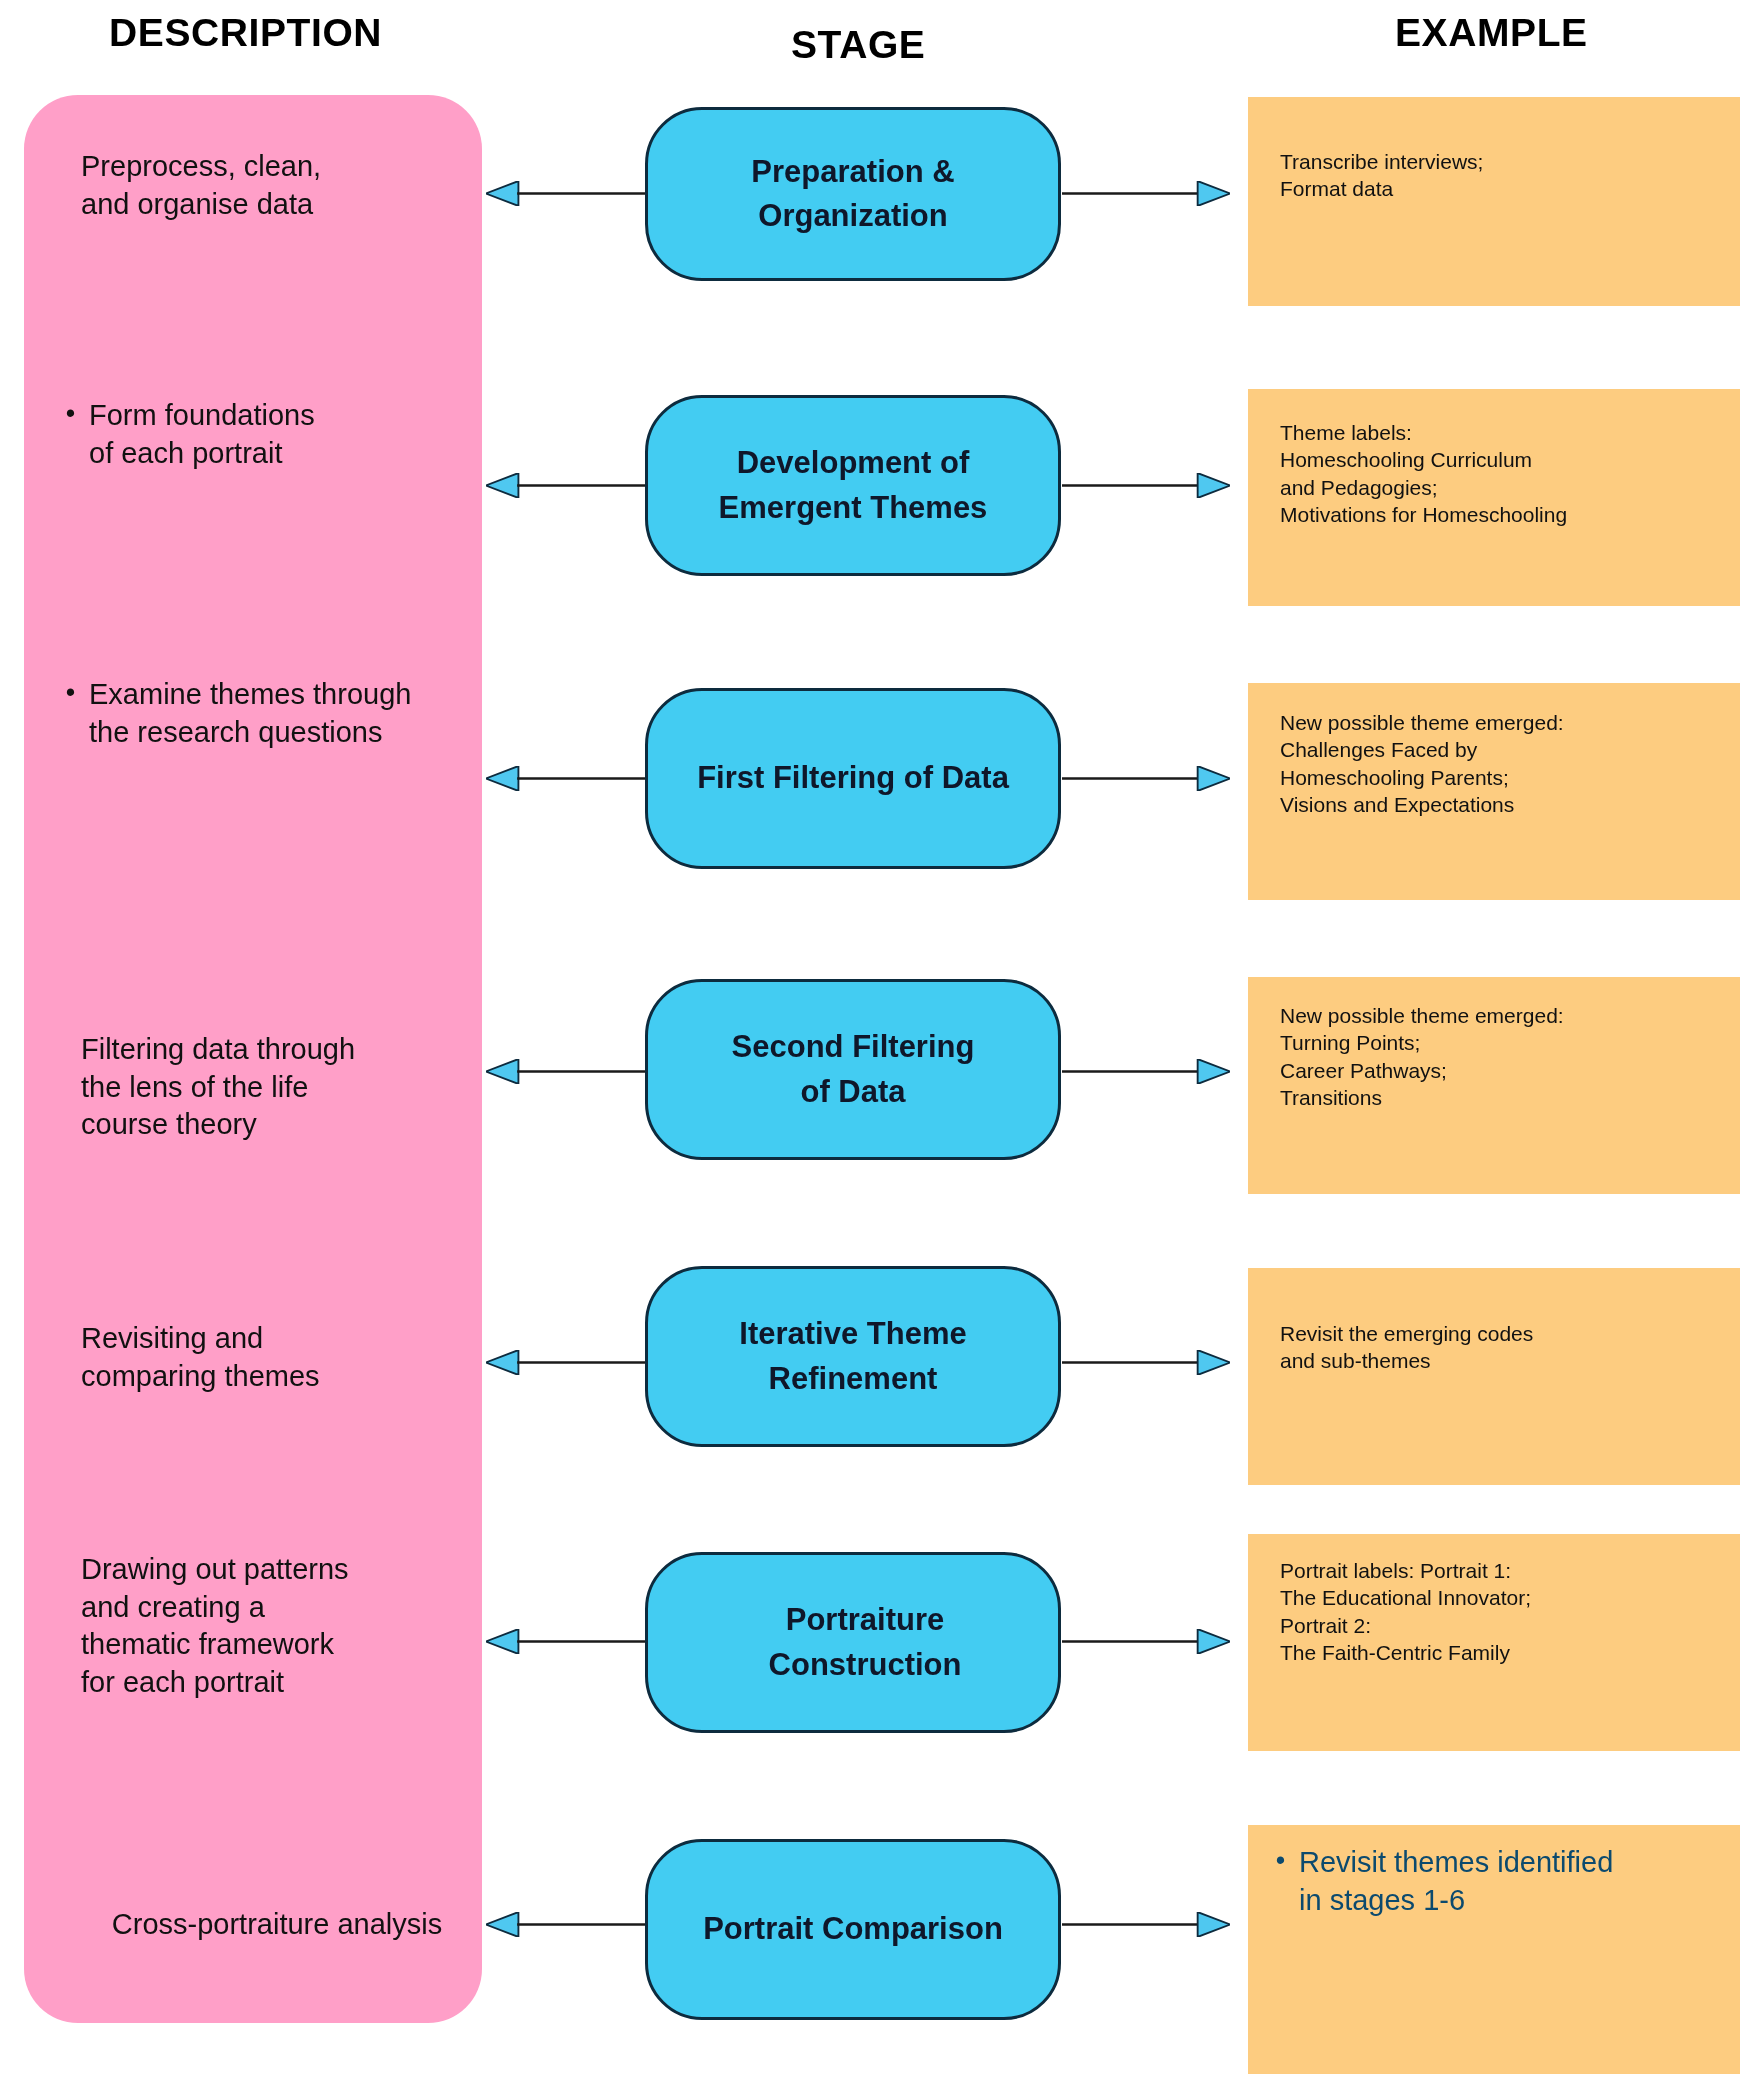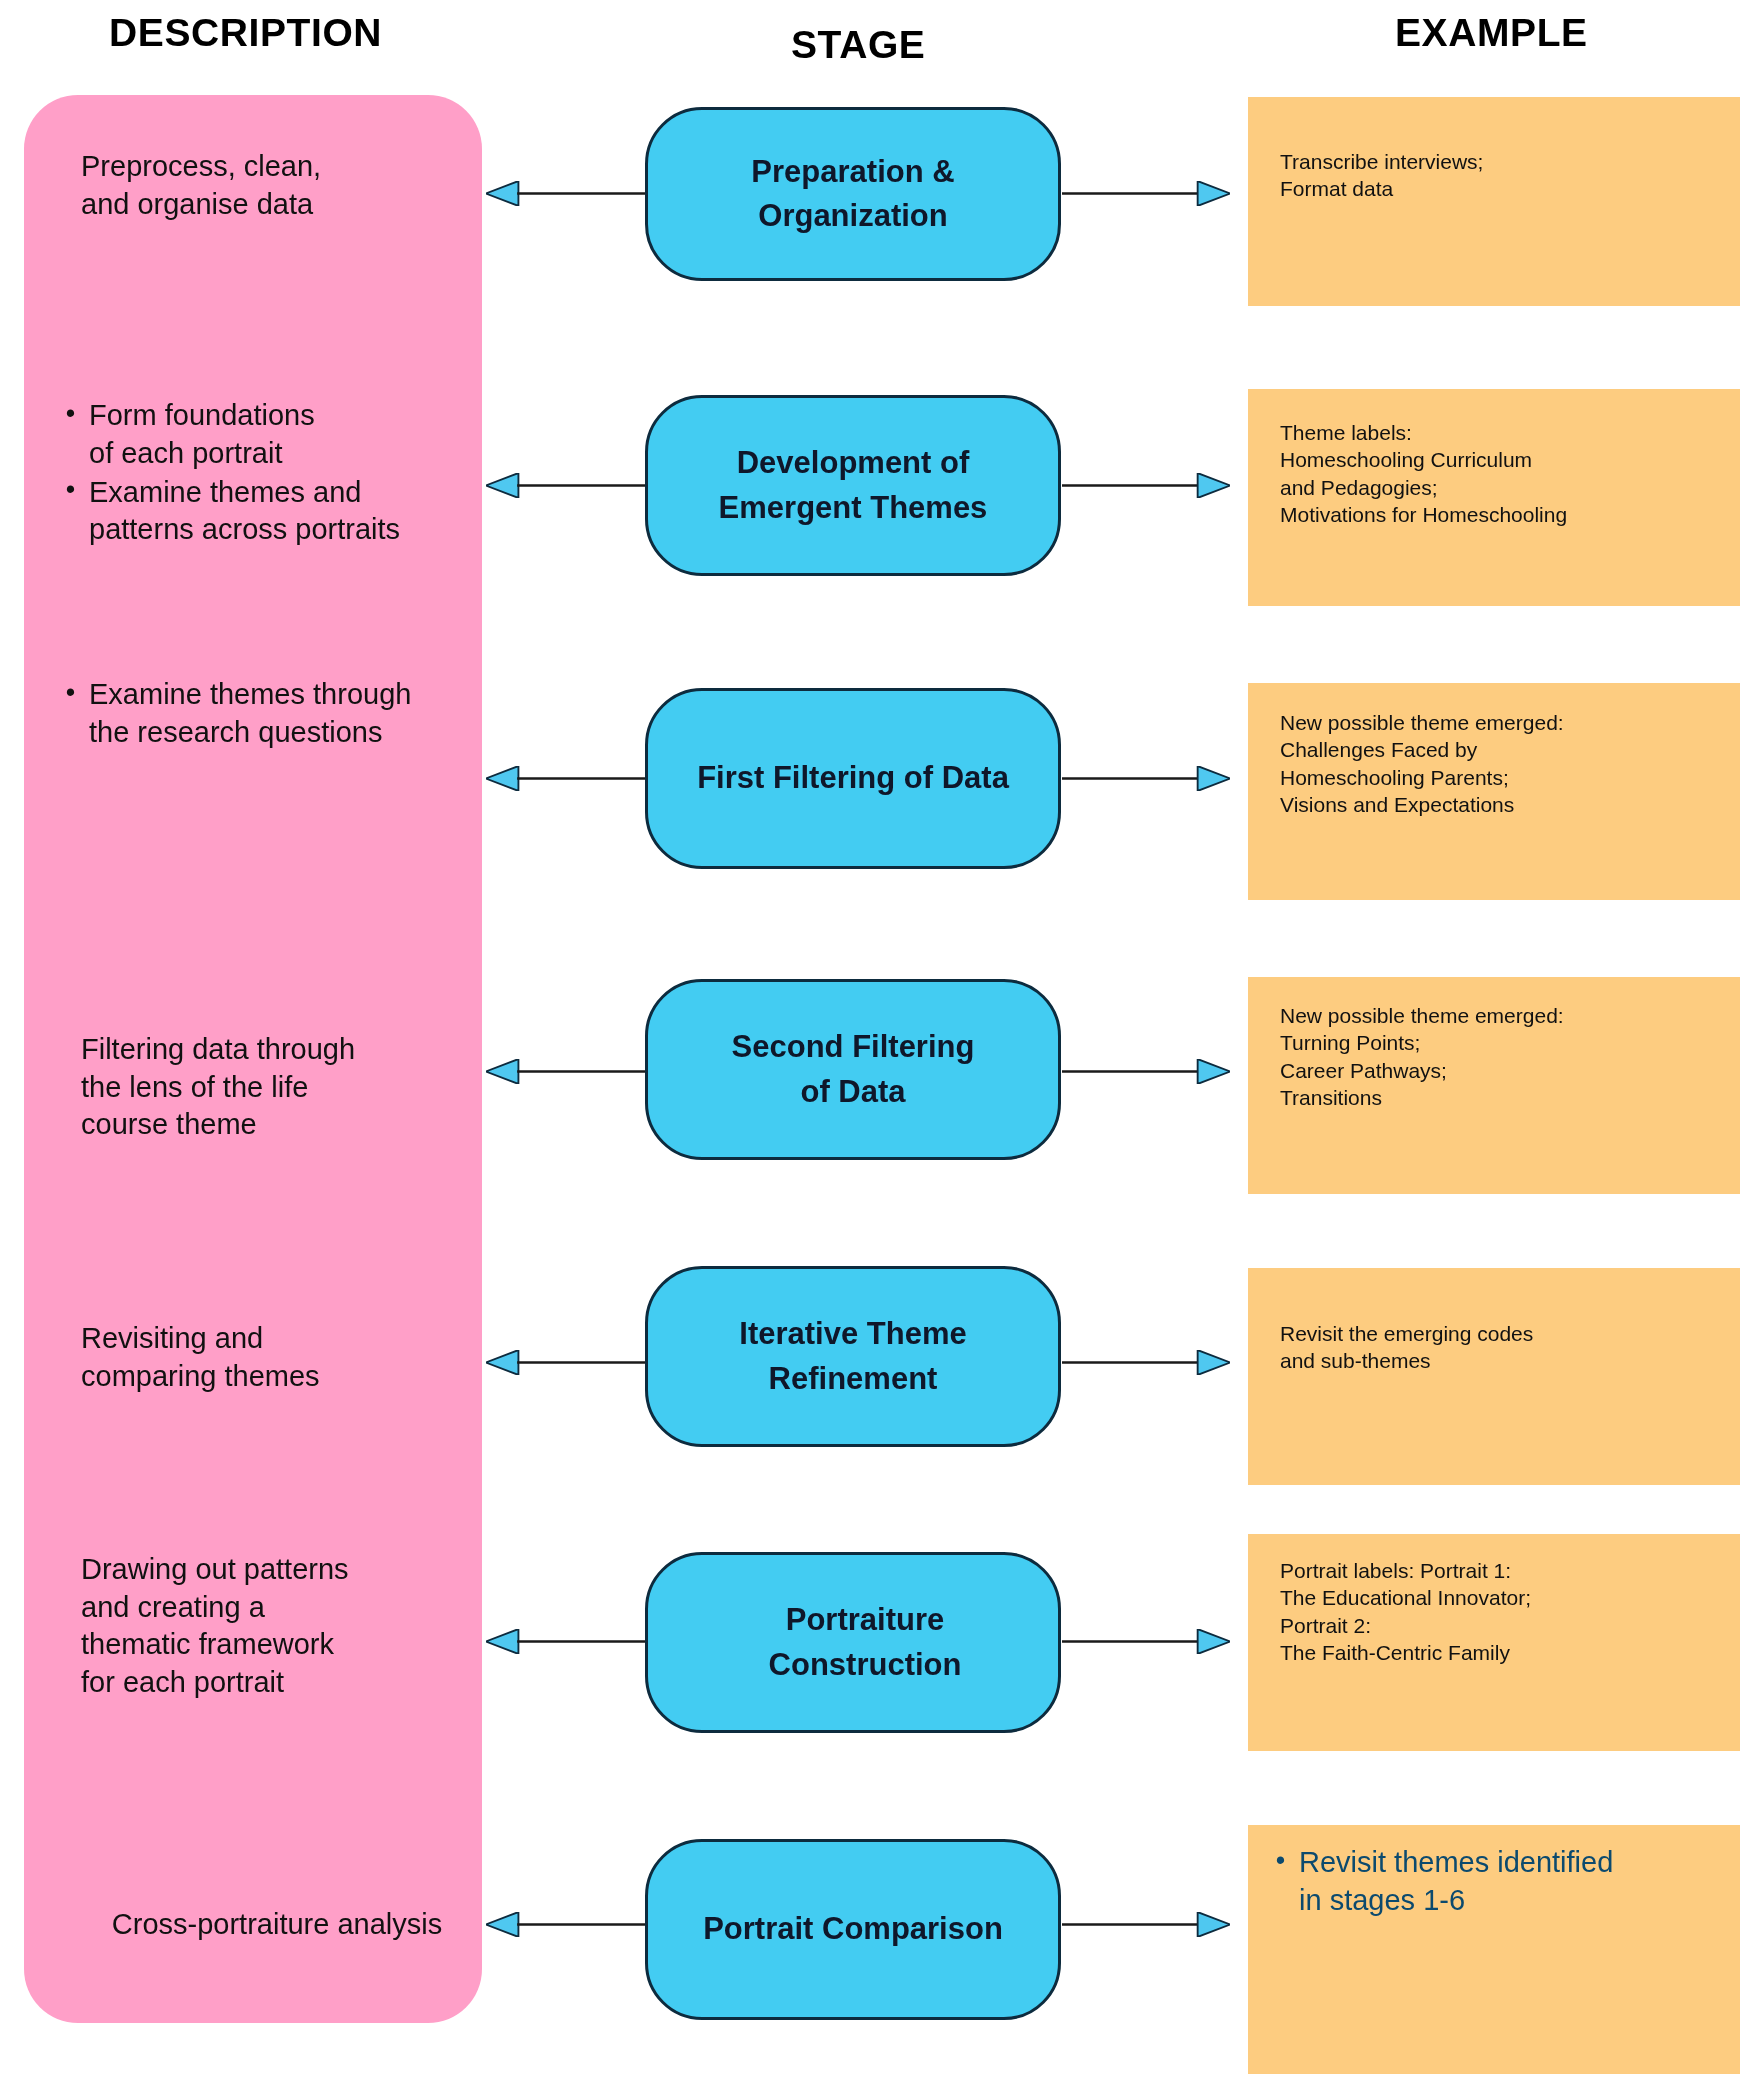--- a/index.html
+++ b/index.html
@@ -181,22 +181,20 @@
 
     <div class="ex-box" style="top:97px; height:209px;"></div>
     <div class="ex-text" style="left:1280px; top:148px;">Transcribe interviews;
 Format data</div>
   </div>
 
   <div class="row">
     <ul class="desc-list" style="left:62px; top:397px;">
       <li>Form foundations
 of each portrait</li>
-      <li>Examine themes and
-patterns across portraits</li>
     </ul>
 
     <div class="arrow" style="left:486px; top:473px;">
       <svg width="159" height="25" viewBox="0 0 255 40">
         <path d="M0,20 L52,0 L52,40 Z" fill="#4FC8F0" stroke="#0d2b3e" stroke-width="3"></path>
         <line x1="50" y1="20" x2="255" y2="20" stroke="#1A1A1A" stroke-width="4"></line>
       </svg>
     </div>
 
     <div class="stage-box" style="top:395px; height:181px;">
@@ -245,21 +243,21 @@
     <div class="ex-box" style="top:683px; height:217px;"></div>
     <div class="ex-text" style="left:1280px; top:709px;">New possible theme emerged:
 Challenges Faced by
 Homeschooling Parents;
 Visions and Expectations</div>
   </div>
 
   <div class="row">
     <div class="desc-text" style="left:81px; top:1031px;">Filtering data through
 the lens of the life
-course theme</div>
+course theory</div>
 
     <div class="arrow" style="left:486px; top:1059px;">
       <svg width="159" height="25" viewBox="0 0 255 40">
         <path d="M0,20 L52,0 L52,40 Z" fill="#4FC8F0" stroke="#0d2b3e" stroke-width="3"></path>
         <line x1="50" y1="20" x2="255" y2="20" stroke="#1A1A1A" stroke-width="4"></line>
       </svg>
     </div>
 
     <div class="stage-box" style="top:979px; height:181px;">
       <span class="stage-label">Second Filtering

